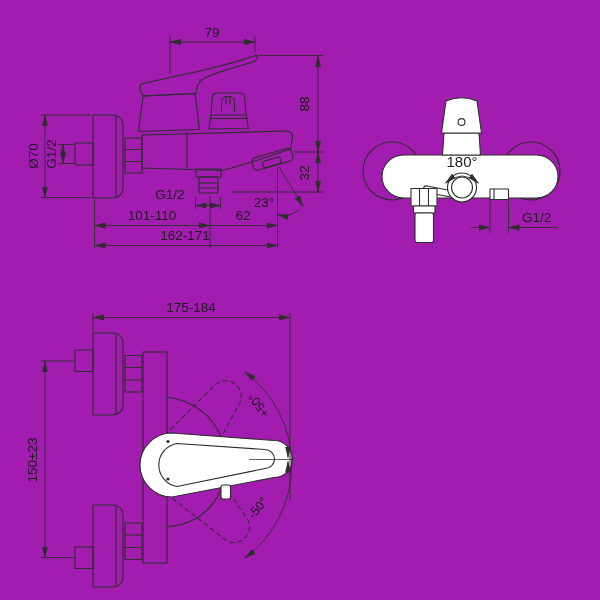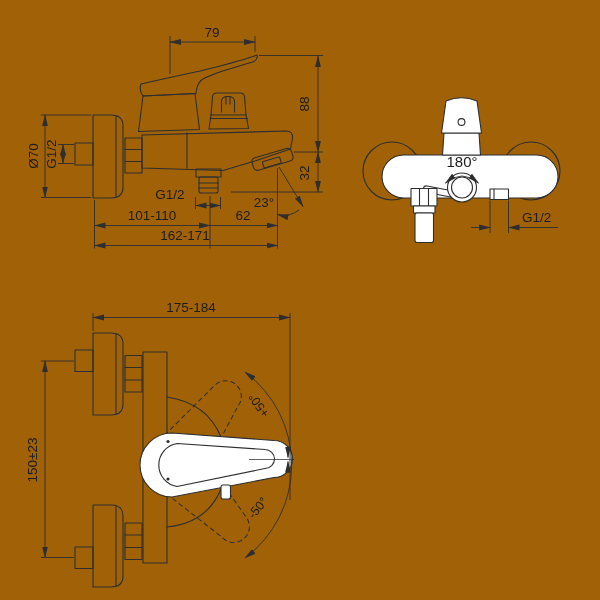--- a/index.html
+++ b/index.html
@@ -1,16 +1,16 @@
 <!DOCTYPE html>
 <html><head>
 <meta charset="utf-8">
 <style>
   html,body{margin:0;padding:0;background:#ffffff;}
-  .stage{width:600px;height:600px;background:#a16207;position:relative;font-family:"Liberation Sans",sans-serif;}
+  .stage{width:600px;height:600px;background:#a21caf;position:relative;font-family:"Liberation Sans",sans-serif;}
   svg{display:block;}
   .geo{fill:none;stroke:#2e2e2e;stroke-width:1.1;stroke-linejoin:round;stroke-linecap:round;}
   .geow{fill:#ffffff;stroke:#2e2e2e;stroke-width:1.1;stroke-linejoin:round;}
   .dim{fill:none;stroke:#2e2e2e;stroke-width:0.9;}
   .thin{fill:none;stroke:#2e2e2e;stroke-width:0.75;}
   .dash{fill:none;stroke:#2e2e2e;stroke-width:1;stroke-dasharray:5 3;stroke-linejoin:round;}
   .dot{fill:#2e2e2e;stroke:none;}
   text{fill:#1c1c1c;font-family:"Liberation Sans",sans-serif;font-size:13.5px;}
   text.small{font-size:12.5px;}
   text.big{font-size:15px;}

